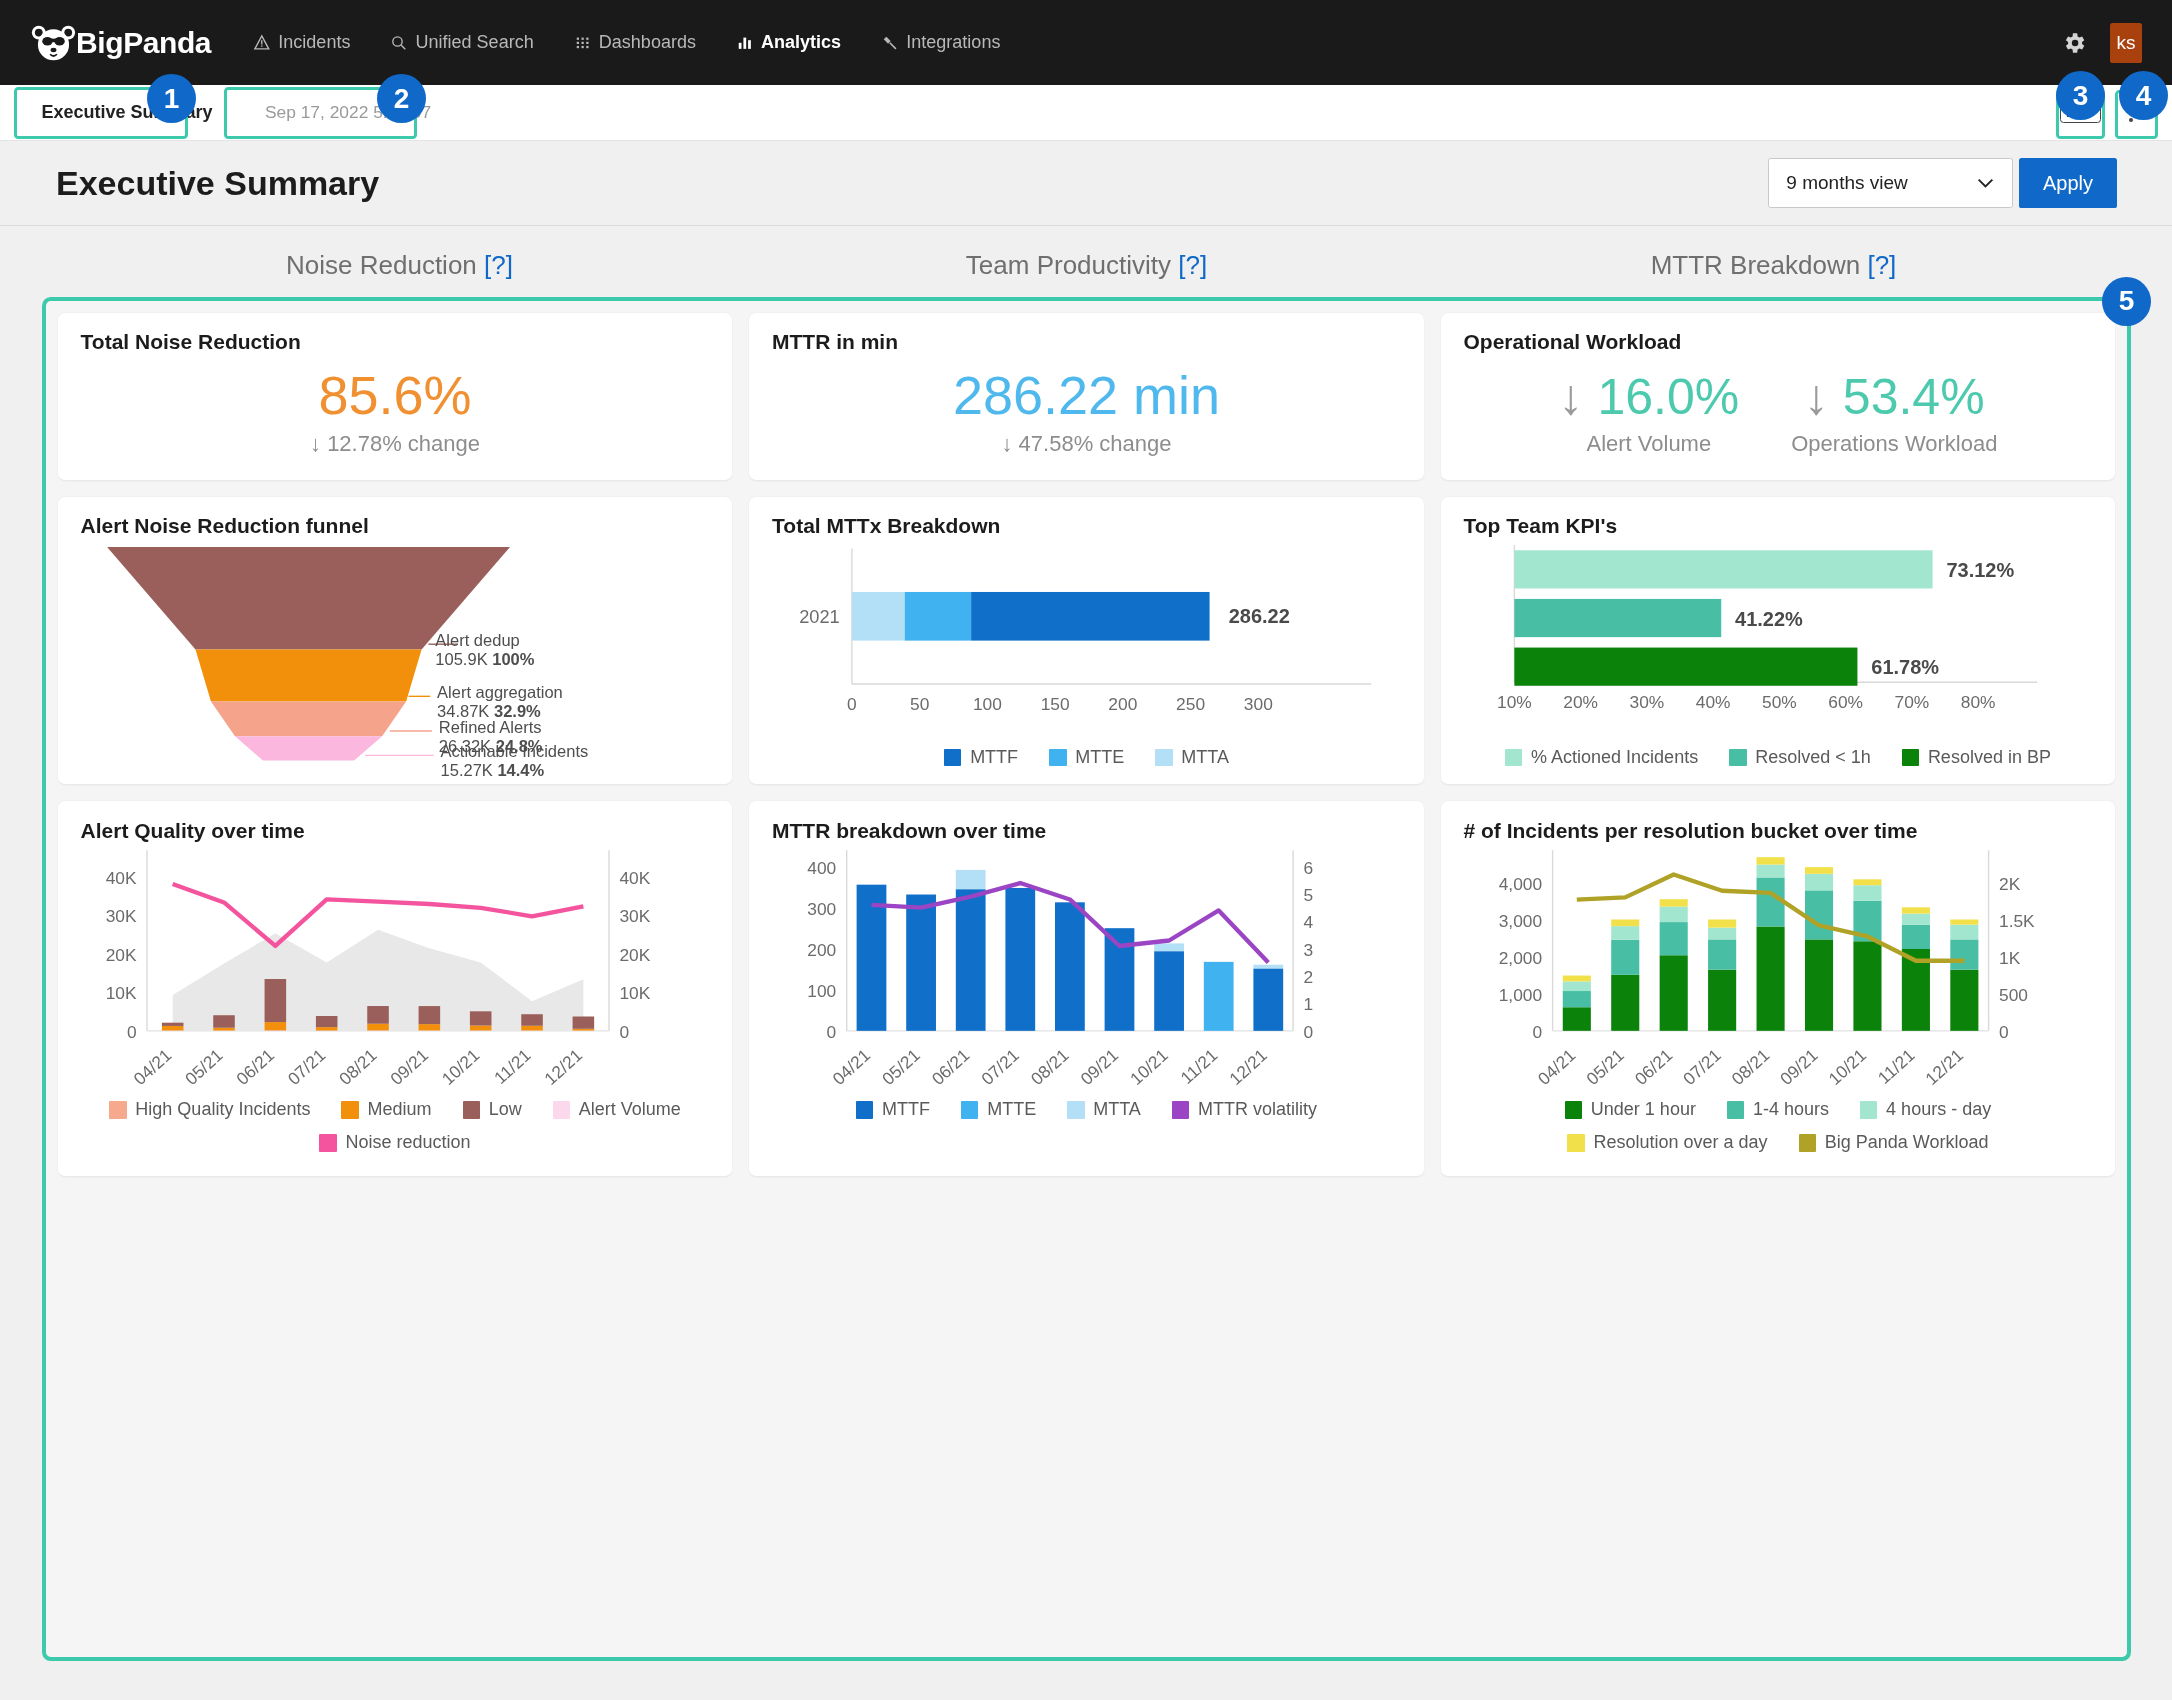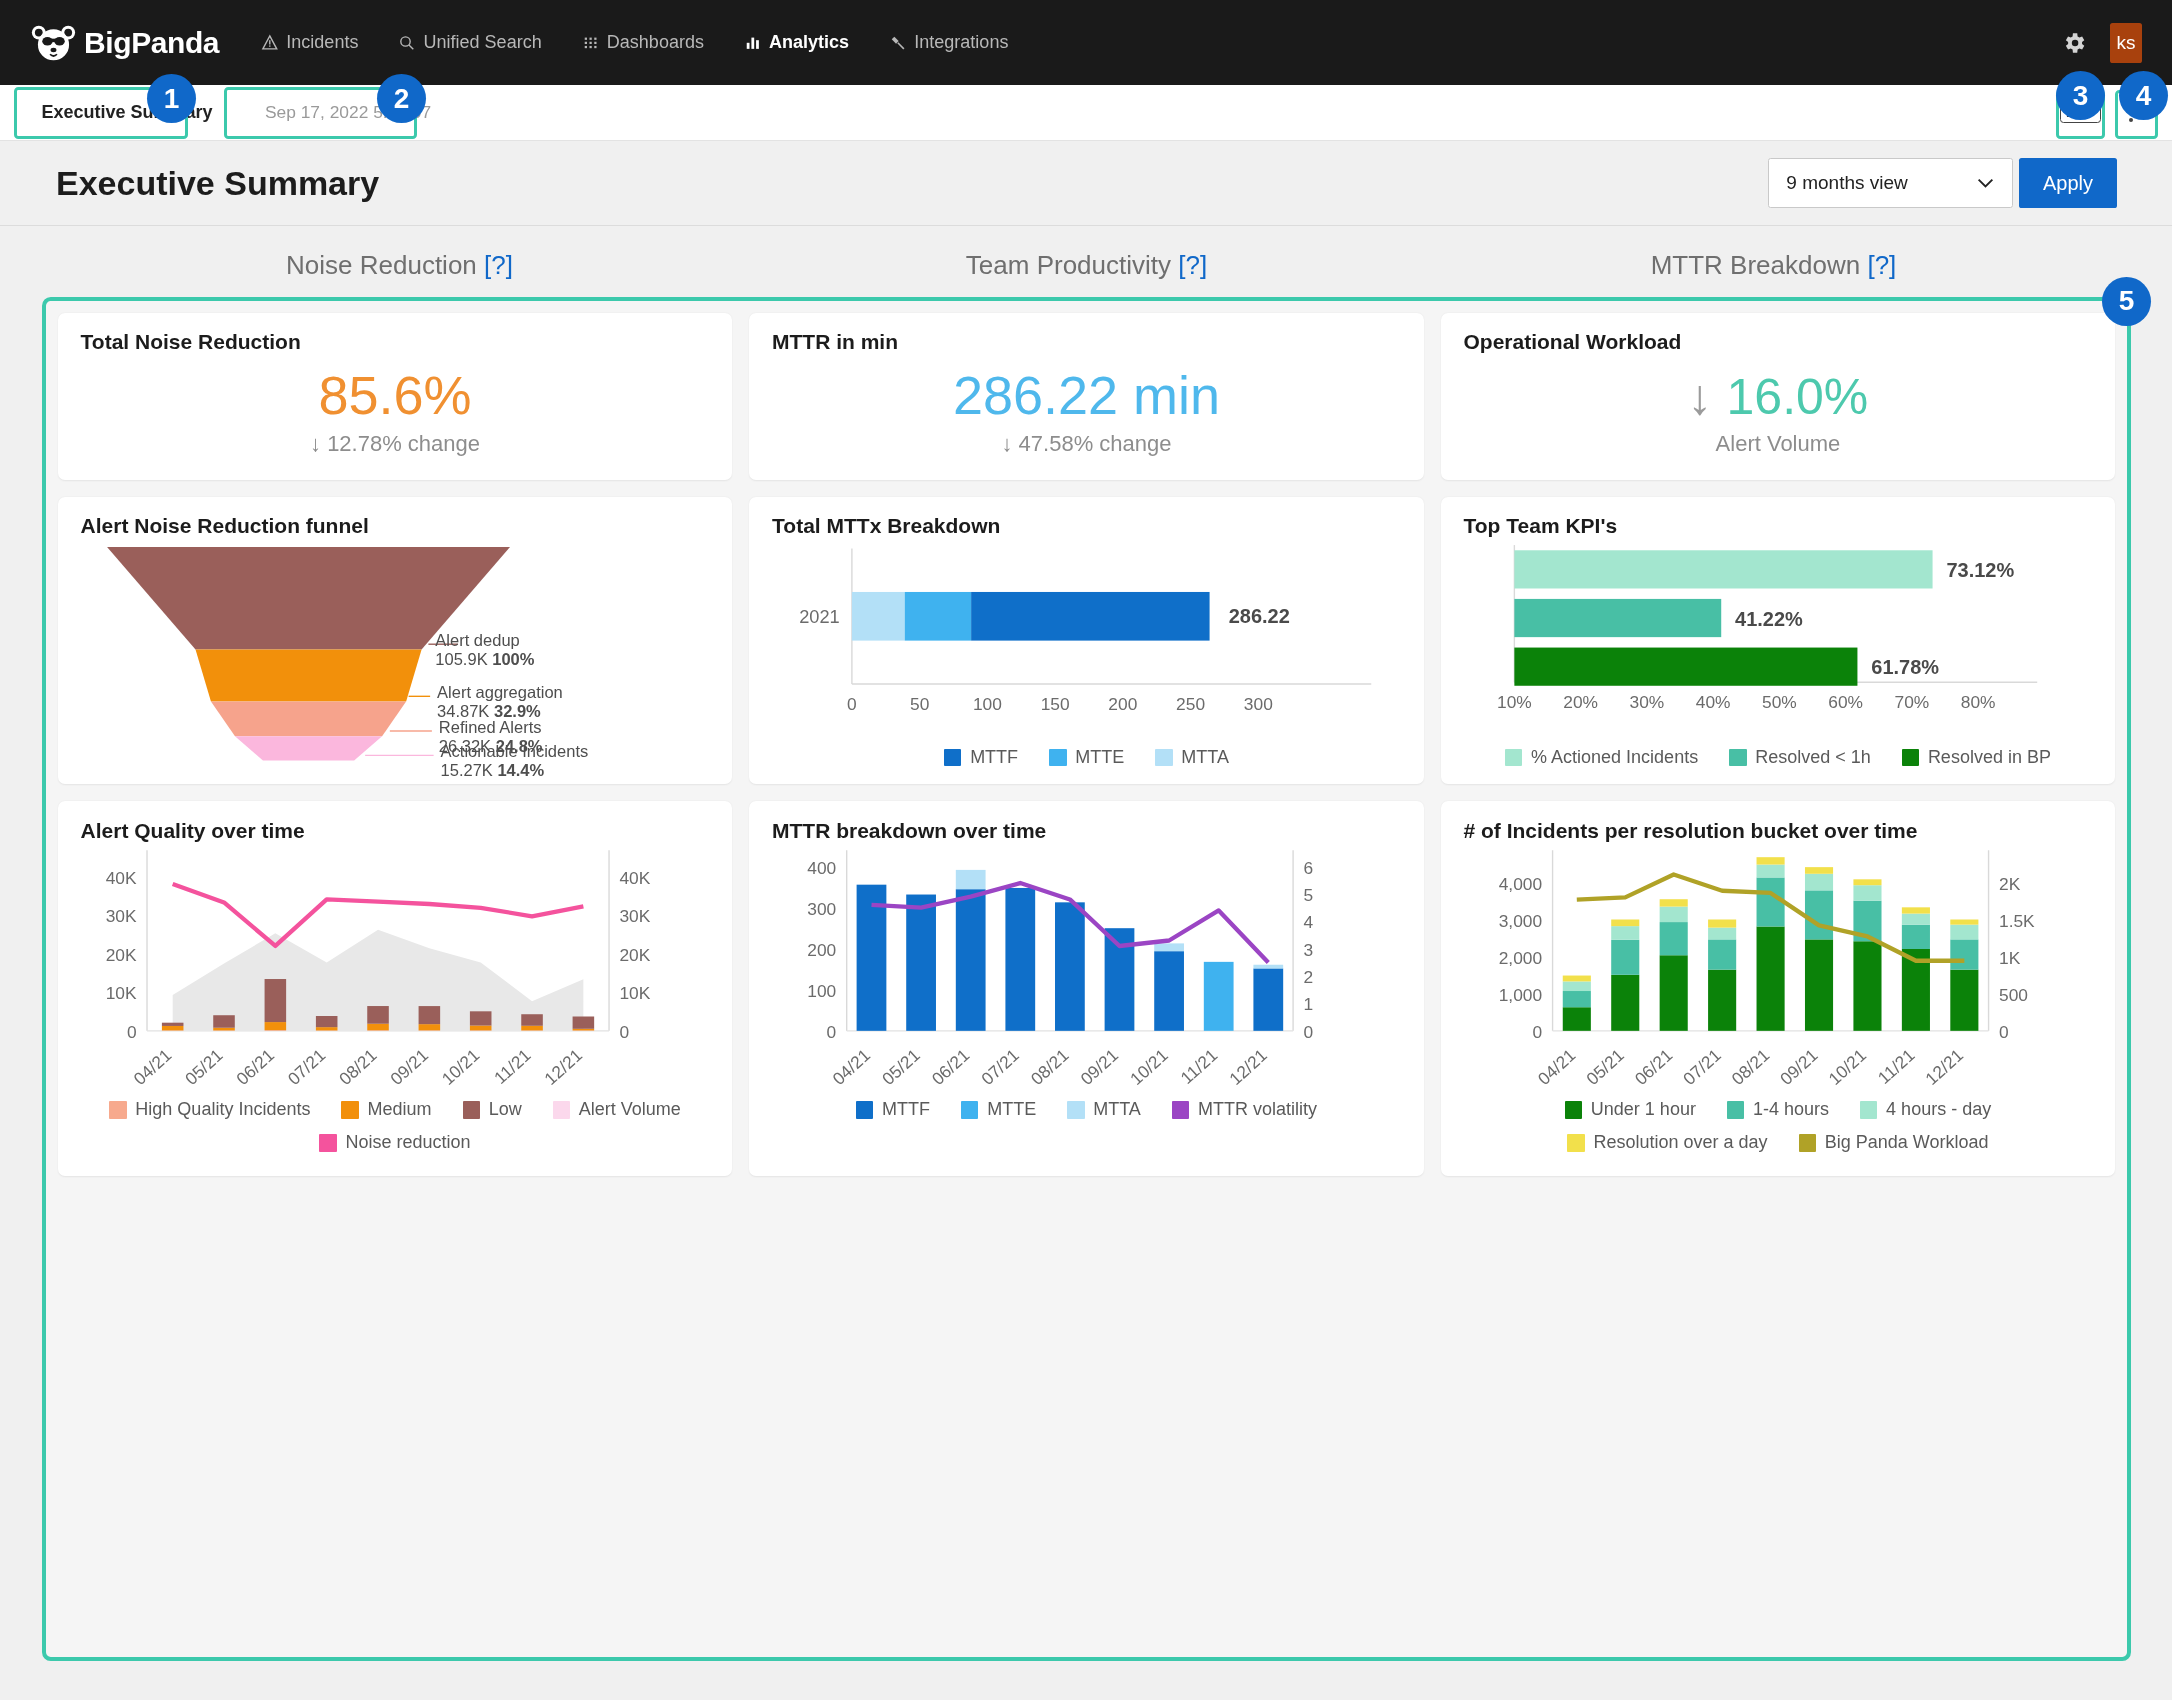--- a/index.html
+++ b/index.html
@@ -9,21 +9,21 @@
     font-family: "Liberation Sans", sans-serif;
     overflow: hidden;
   }
 
   
   .topnav {
     height: 85px; background: #1a1a1a;
     display: flex; align-items: center; padding: 0 31px;
     position: relative;
   }
-  .brand { display: flex; align-items: center; gap: 8px; margin-right: 42px; }
+  .brand { display: flex; align-items: center; gap: 0; margin-right: 42px; }
   .panda-logo {
     width: 45px; height: 40px; position: relative;
   }
   .brand-name { color: #fff; font-size: 30px; font-weight: bold; letter-spacing: -0.4px; }
   .navitems { display: flex; align-items: center; gap: 40px; }
   .navitem {
     display: flex; align-items: center; gap: 7.8px;
     color: #b8b8b8; font-size: 18px; cursor: pointer;
   }
   .navitem.active { color: #ffffff; font-weight: bold; }
@@ -295,20 +295,25 @@
       </div>
     </div>
 
     <div class="card">
       <div class="cardtitle">Operational Workload</div>
       <div class="kpi-body" style="">
         <div class="kpi-dual">
           <div class="kpi-val"><span class="arrow-grey">↓</span>
             <span style="color:#4dc9ad">16.0%</span></div>
           <div class="kpi-sub">Alert Volume</div>
+        </div>
+        <div class="kpi-dual">
+          <div class="kpi-val"><span class="arrow-grey">↓</span>
+            <span style="color:#4dc9ad">53.4%</span></div>
+          <div class="kpi-sub">Operations Workload</div>
         </div>
       </div>
     </div>
 
     <div class="card">
       <div class="cardtitle">Alert Noise Reduction funnel</div>
       <div class="chart-area">
         <svg id="svg-funnel" width="634" height="235" viewBox="0 0 730 270">
             <path d="M30,10 L494,10 L392.1457084464814,128 L131.85429155351855,128 Z" fill="#9a5f5a"></path>
             <line x1="434.01921151207864" y1="122" x2="400" y2="122" stroke="#9a5f5a" stroke-width="1.6"></line>

